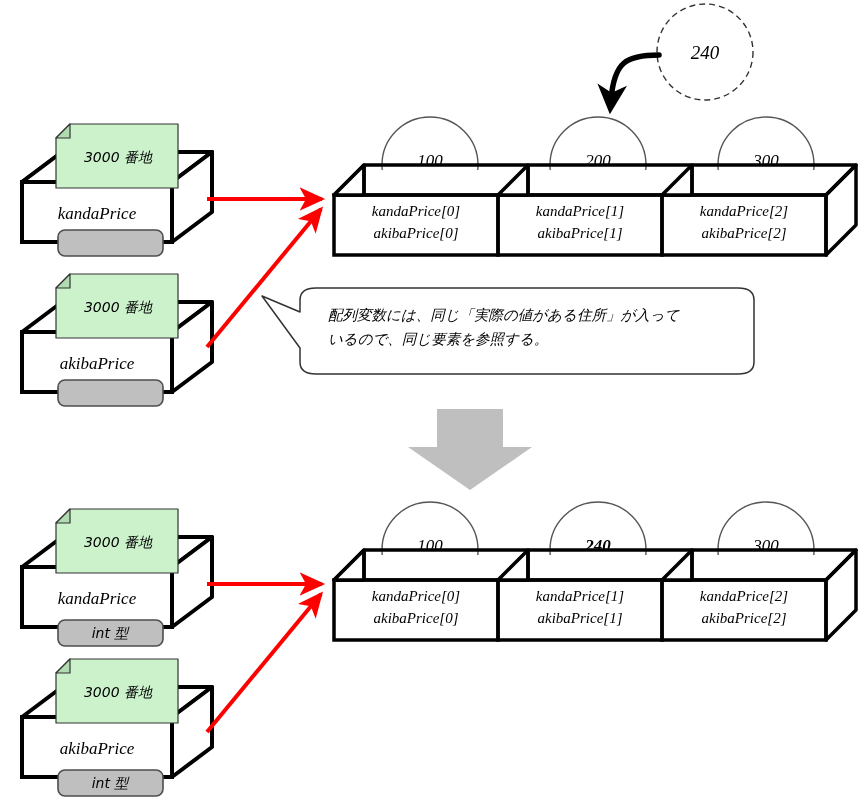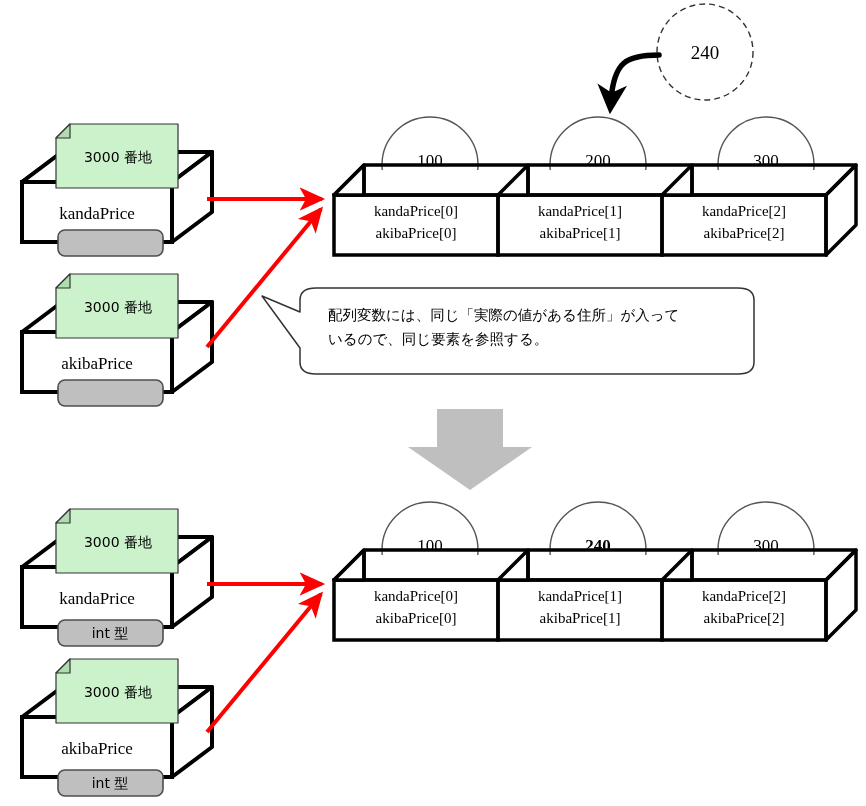--- a/index.html
+++ b/index.html
@@ -10,20 +10,21 @@
   body {
     width: 866px;
     height: 806px;
     font-family: "Liberation Serif", serif;
     overflow: hidden;
   }
   #stage {
     position: relative;
     width: 866px;
     height: 590px;
+    font-style: italic;
   }
   svg.diagram {
     position: absolute;
     top: 0;
     left: 0;
     width: 866px;
     height: 806px;
   }
   text { font-family: "Liberation Serif", serif; }
   .mono { font-family: "Liberation Serif", serif; }

